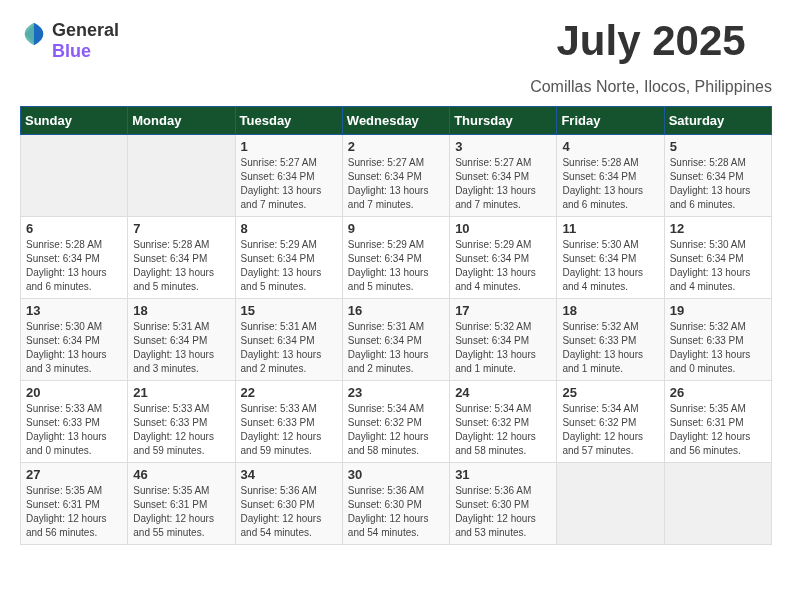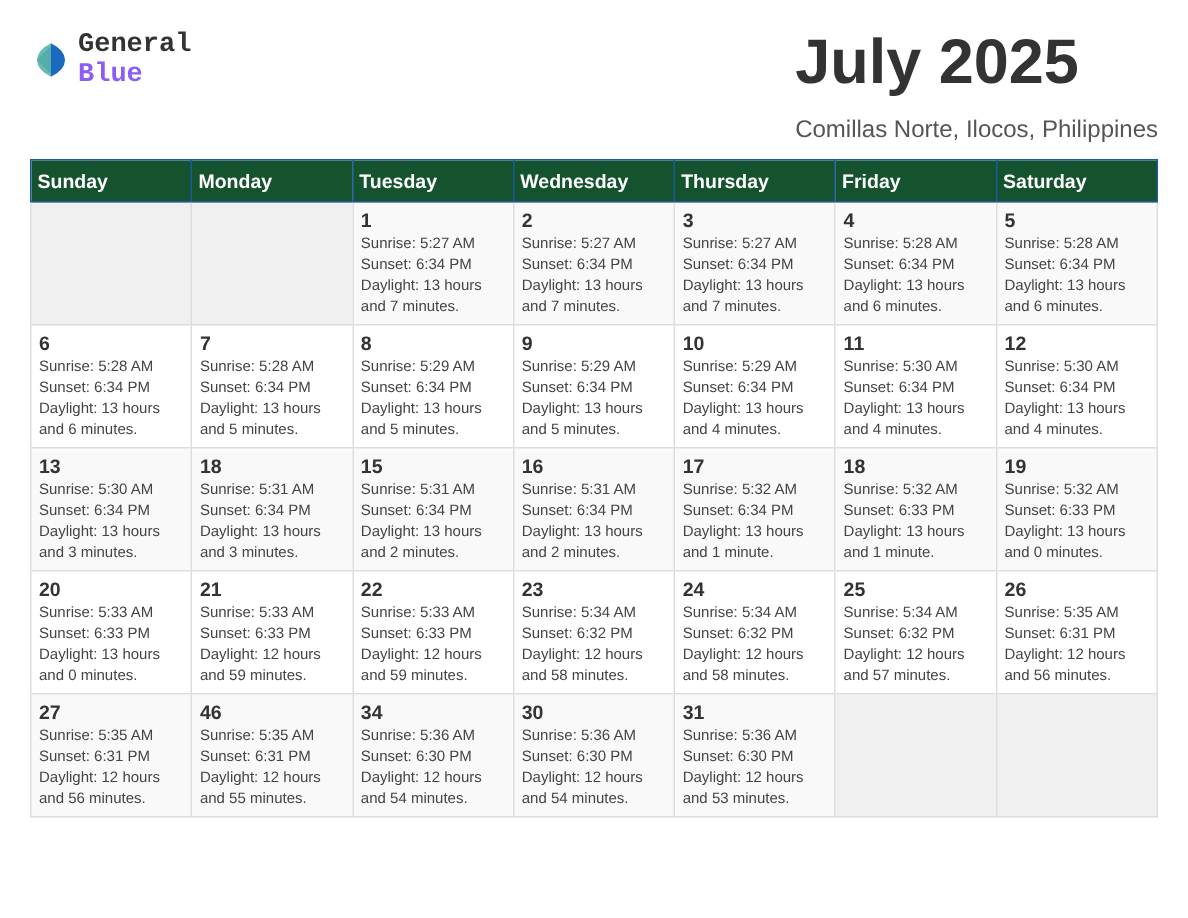--- a/index.html
+++ b/index.html
@@ -11,40 +11,38 @@
       padding: 20px;
     }
     .header-area {
       display: flex;
       justify-content: space-between;
       align-items: flex-start;
       margin-bottom: 10px;
     }
     .logo {
       display: flex;
-      align-items: center;
       gap: 4px;
-      font-family: Liberation Mono, monospace;
     }
     .logo-text-general {
       font-size: 18px;
       font-weight: bold;
       color: #333;
     }
     .logo-text-blue {
       font-size: 18px;
       font-weight: bold;
       color: #8b5cf6;
     }
     .logo-icon {
       width: 28px;
       height: 28px;
     }
     .title-area {
-      text-align: left;
+      text-align: center;
     }
     .main-title {
       font-size: 42px;
       font-weight: bold;
       color: #333;
       line-height: 1;
     }
     .subtitle {
       font-size: 16px;
       color: #555;

